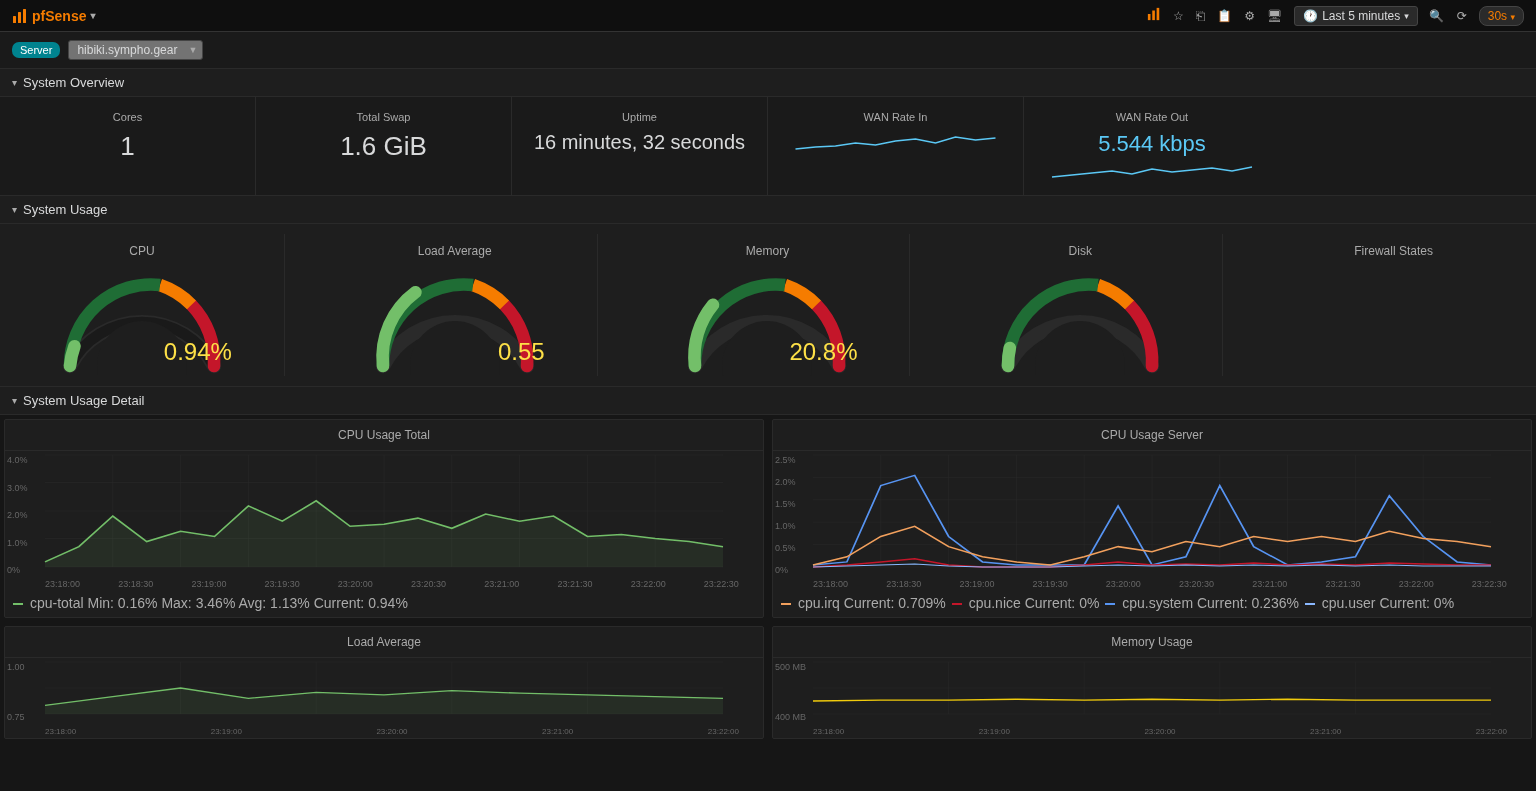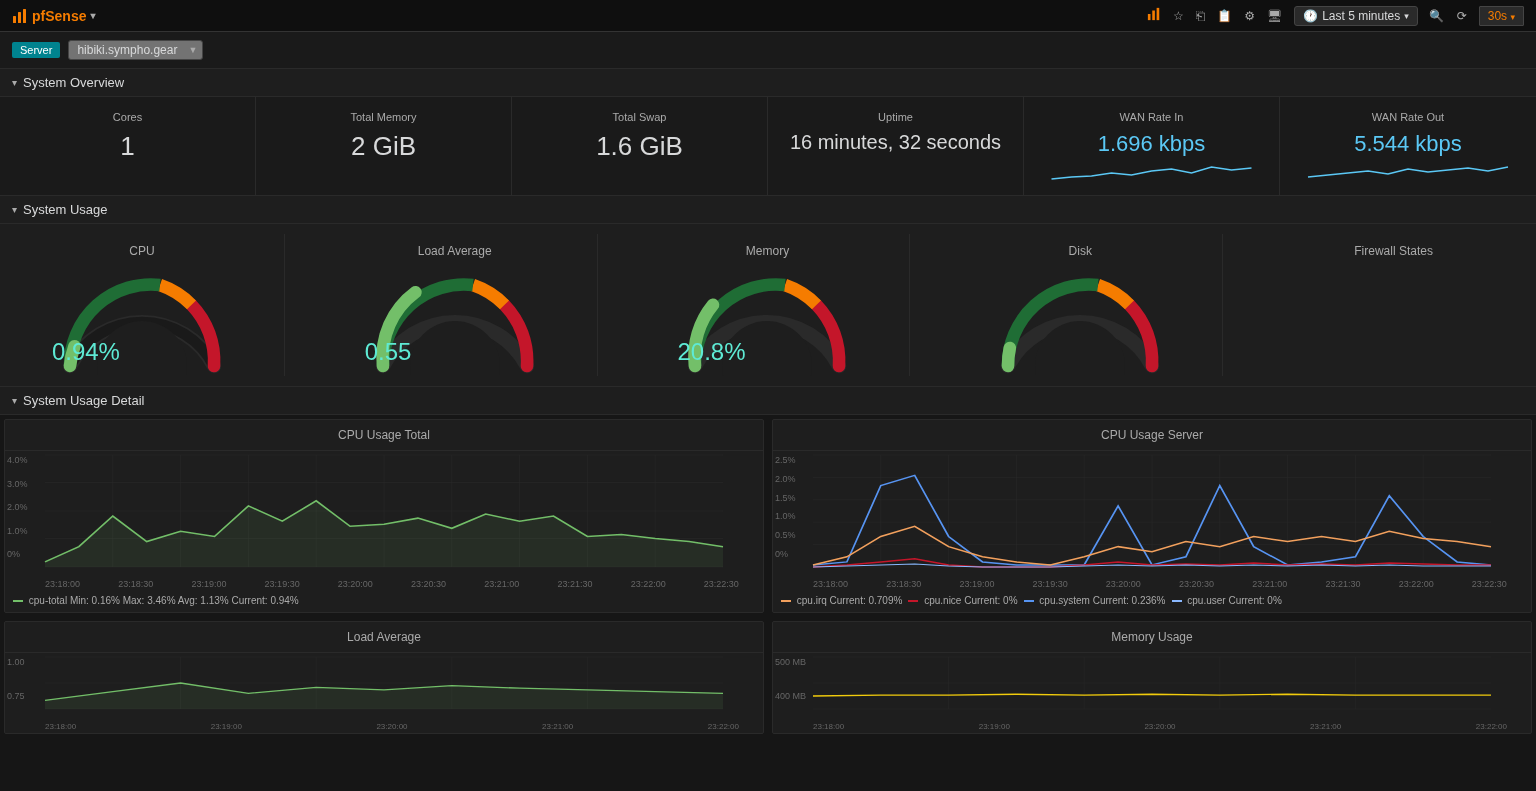--- a/index.html
+++ b/index.html
@@ -31,41 +31,41 @@
       border: 1px solid #444;
       border-radius: 3px;
       color: #d8d9da;
       padding: 2px 8px;
       cursor: pointer;
       display: flex; align-items: center; gap: 4px;
     }
     .refresh-btn {
       background: #2a2a2a;
       border: 1px solid #444;
-      border-radius: 1px;
+      border-radius: 8px;
       color: #f57c00;
       padding: 2px 8px;
       cursor: pointer;
     }
 
     
     .server-bar {
       background: #1a1a1a;
       padding: 8px 12px;
       display: flex;
       align-items: center;
       gap: 8px;
       border-bottom: 1px solid #2a2a2a;
     }
     .server-label {
       background: #00838f;
       color: #fff;
       font-size: 11px;
       padding: 2px 8px;
-      border-radius: 2px;
+      border-radius: 7px;
     }
     .server-dropdown {
       background: #737373;
       border: 1px solid #444;
       border-radius: 3px;
       color: #d8d9da;
       padding: 2px 24px 2px 8px;
       font-size: 12px;
       cursor: pointer;
       appearance: none;
@@ -145,24 +145,24 @@
     .gauge-title {
       font-size: 12px;
       color: #aaa;
       margin-bottom: 8px;
     }
     .gauge-wrapper { position: relative; width: 180px; height: 100px; margin: 0 auto; }
     .gauge-value {
       position: absolute;
       bottom: 0;
       width: 100%;
-      text-align: left;
+      text-align: right;
       font-size: 24px;
       font-weight: 500;
-      color: #5eead4;
+      color: #fde047;
       margin-top: 32px;
     }
 
     
     .detail-grid {
       display: grid;
       grid-template-columns: 1fr 1fr;
       gap: 0;
     }
     .chart-panel {
@@ -179,40 +179,40 @@
       border-bottom: 1px solid #2a2a2a;
     }
     .chart-area {
       position: relative;
       height: 140px;
       padding: 4px 40px 24px 40px;
       overflow: hidden;
     }
     .chart-legend {
       padding: 4px 8px 6px;
-      font-size: 10px;
+      font-size: 14px;
       color: #aaa;
       display: flex;
       flex-wrap: wrap;
       gap: 8px;
     }
     .legend-dot {
       display: inline-block;
       width: 8px;
       height: 2px;
       margin-right: 3px;
       vertical-align: middle;
     }
 
     
     .y-labels {
       position: absolute;
       left: 2px;
       top: 4px;
-      bottom: 32px;
+      bottom: 16px;
       display: flex;
       flex-direction: column;
       justify-content: space-between;
       font-size: 9px;
       color: #666;
     }
     
     .x-labels {
       position: absolute;
       bottom: 2px;
@@ -292,38 +292,33 @@
   <span class="chevron">▾</span>
   <span>System Overview</span>
 </div>
 <div class="overview-grid">
 
   <div class="stat-card">
     <div class="stat-label">Cores</div>
     <div class="stat-value">1</div>
   </div>
 
-  <div class="stat-card">
-    <div class="stat-label">Total Memory</div>
-    <div class="stat-value">2 GiB</div>
-  </div>
 
   <div class="stat-card">
     <div class="stat-label">Total Swap</div>
     <div class="stat-value">1.6 GiB</div>
   </div>
 
   <div class="stat-card">
     <div class="stat-label">Uptime</div>
     <div class="stat-value" style="font-size:20px;">16 minutes, 32 seconds</div>
   </div>
 
   <div class="stat-card has-spark">
     <div class="stat-label">WAN Rate In</div>
-    <div class="stat-value">1.696 kbps</div>
     <div class="spark-line">
       <svg width="100%" height="20" viewBox="0 0 200 20">
         <polyline points="0,18 20,16 40,15 60,12 80,14 100,10 120,8 140,12 160,6 180,9 200,7" fill="none" stroke="#5bc8f5" stroke-width="1.5"></polyline>
       </svg>
     </div>
   </div>
 
   <div class="stat-card has-spark">
     <div class="stat-label">WAN Rate Out</div>
     <div class="stat-value">5.544 kbps</div>

